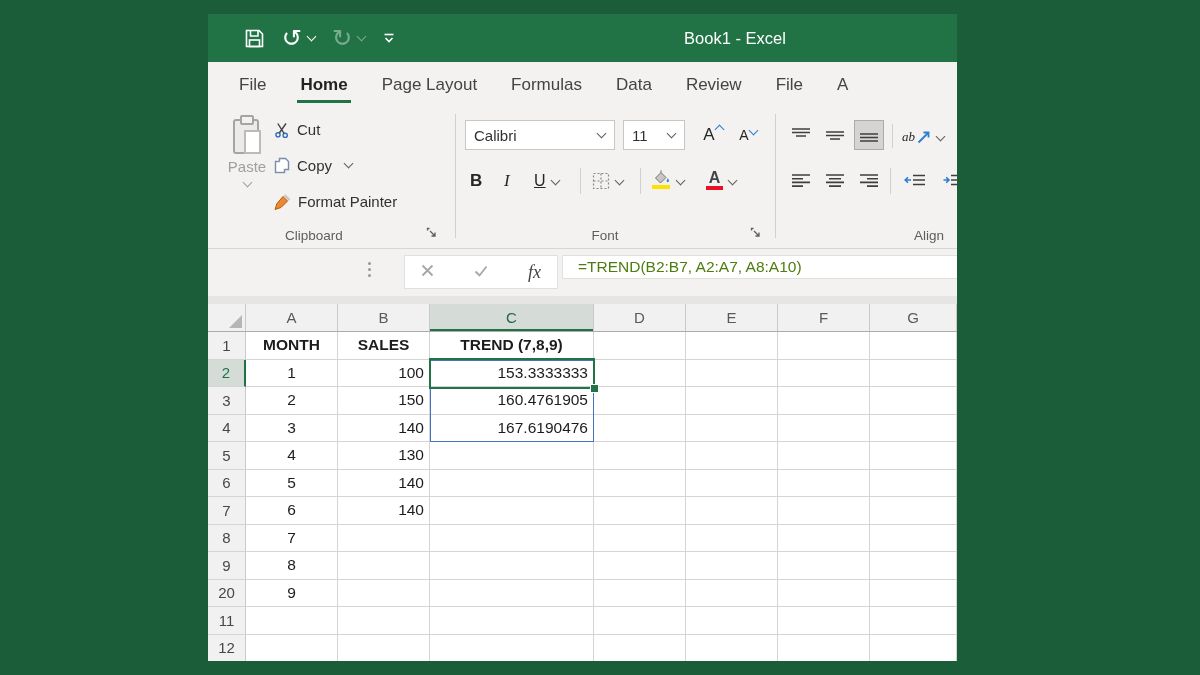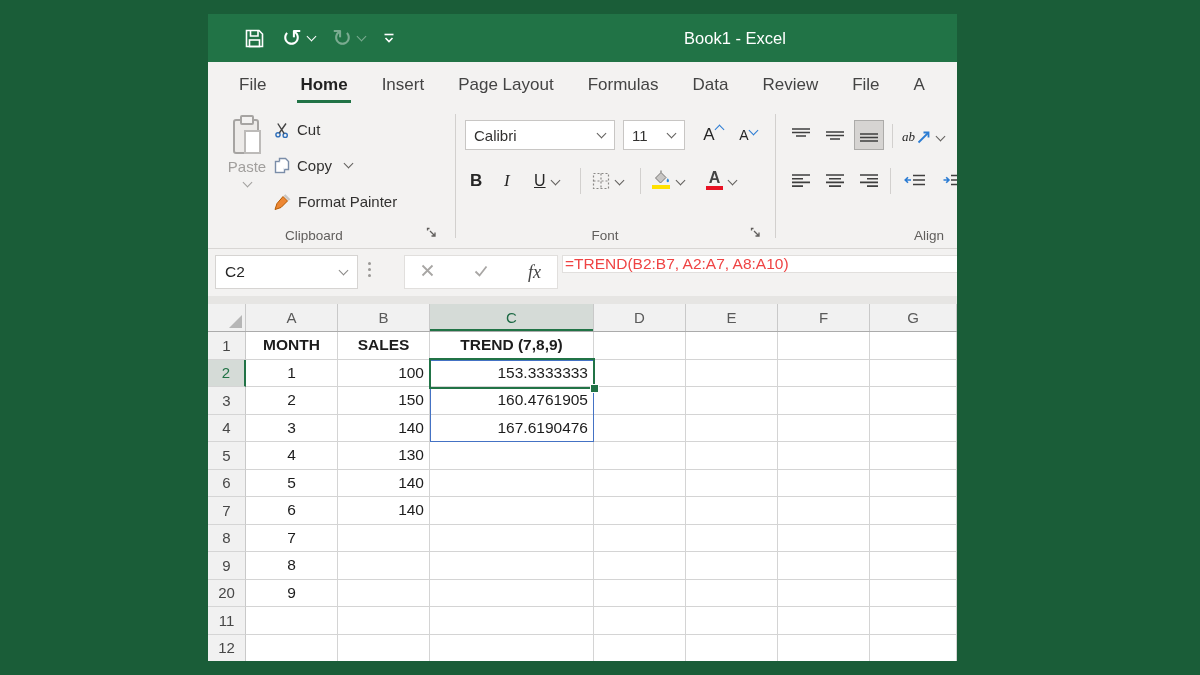--- a/index.html
+++ b/index.html
@@ -47,21 +47,21 @@
   .abtext{font-size:13px;font-style:italic;color:#262626;margin-right:2px;font-family:"Liberation Serif",serif;}
 
   
   .fbar{position:relative;height:47px;background:#F3F2F1;}
   .namebox{position:absolute;left:7px;top:6px;width:143px;height:34px;background:#fff;border:1px solid #D6D4D2;box-sizing:border-box;display:flex;align-items:center;font-size:15.5px;color:#262626;padding-left:9px;cursor:pointer;}
   .namebox .chv{position:absolute;right:10px;border-color:#8A8886;}
   .dots{position:absolute;left:160px;top:13px;display:flex;flex-direction:column;gap:3px;cursor:col-resize;}
   .dots i{width:3px;height:3px;border-radius:50%;background:#9A9896;}
   .fxbox{position:absolute;left:196px;top:6px;width:154px;height:34px;background:#fff;border:1px solid #E1DFDD;box-sizing:border-box;display:flex;align-items:center;justify-content:space-between;padding:0 16px;}
   .fxlabel{font-family:"Liberation Serif",serif;font-style:italic;font-size:18px;color:#444;cursor:pointer;}
-  .finput{position:absolute;left:354px;top:6px;right:0;height:18px;background:#fff;border:1px solid #E1DFDD;border-right:none;box-sizing:border-box;display:flex;align-items:center;padding-left:2px;font-size:15.5px;color:#ef4444;white-space:nowrap;cursor:text;}
+  .finput{position:absolute;left:354px;top:6px;right:0;height:24px;background:#fff;border:1px solid #E1DFDD;border-right:none;box-sizing:border-box;display:flex;align-items:center;padding-left:15px;font-size:15.5px;color:#4d7c0f;white-space:nowrap;cursor:text;}
 
   
   .sheet{position:relative;height:366px;}
   .gapstrip{height:8px;background:#E6E5E3;}
   .colheaders{display:flex;height:28px;border-bottom:1px solid #ABABAB;background:#F1F1F1;box-sizing:border-box;}
   .corner{position:relative;width:38px;height:100%;border-right:1px solid #C9C9C9;background:#F1F1F1;box-sizing:border-box;cursor:pointer;}
   .corner .tri{position:absolute;right:3px;bottom:3px;width:0;height:0;border-left:13px solid transparent;border-bottom:13px solid #B6B6B6;}
   .colhdr{height:100%;display:flex;align-items:center;justify-content:center;font-size:15px;color:#5A5A5A;border-right:1px solid #C9C9C9;box-sizing:border-box;cursor:pointer;}
   .colhdr.sel{background:#D5DBD7;color:#1E6A45;box-shadow:inset 0 -2px 0 #217346;}
   .gridwrap{position:relative;height:330px;background:#fff;}
@@ -105,21 +105,20 @@
               <path d="M3.5 7 L7 10.5 L10.5 7" fill="none" stroke="#fff" stroke-width="1.6"></path>
             </svg>
         </span>
       </div>
       <div class="wtitle">Book1 - Excel</div>
     </div>
 
     <div class="tabrow">
         <div class="tab">File</div>
         <div class="tab active">Home</div>
-        <div class="tab">Insert</div>
         <div class="tab">Page Layout</div>
         <div class="tab">Formulas</div>
         <div class="tab">Data</div>
         <div class="tab">Review</div>
         <div class="tab">File</div>
         <div class="tab">A</div>
       </div>
 
     <div class="ribbon">
 
@@ -274,24 +273,20 @@
         <svg width="22" height="16" viewBox="0 0 22 16">
             <path d="M9 2.5 H21 M9 7 H21 M9 11.5 H21" stroke="#3F3F3F" stroke-width="1.6"></path>
             <path d="M1.5 7 H7 M4.2 4.2 L7 7 L4.2 9.8" fill="none" stroke="#2B7CD3" stroke-width="1.6"></path>
           </svg>
       </div>
       <div class="glabel" style="left:706px;">Align</div>
 
     </div>
 
     <div class="fbar">
-      <div class="namebox">
-        <span>C2</span>
-        <span class="chv"></span>
-      </div>
       <div class="dots">
           <i></i>
           <i></i>
           <i></i>
         </div>
       <div class="fxbox">
         <span><svg width="13" height="13" viewBox="0 0 13 13">
               <path d="M1.5 1.5 L11.5 11.5 M11.5 1.5 L1.5 11.5" stroke="#A8A6A4" stroke-width="1.8"></path>
             </svg></span>
         <span><svg width="14" height="12" viewBox="0 0 14 12">

